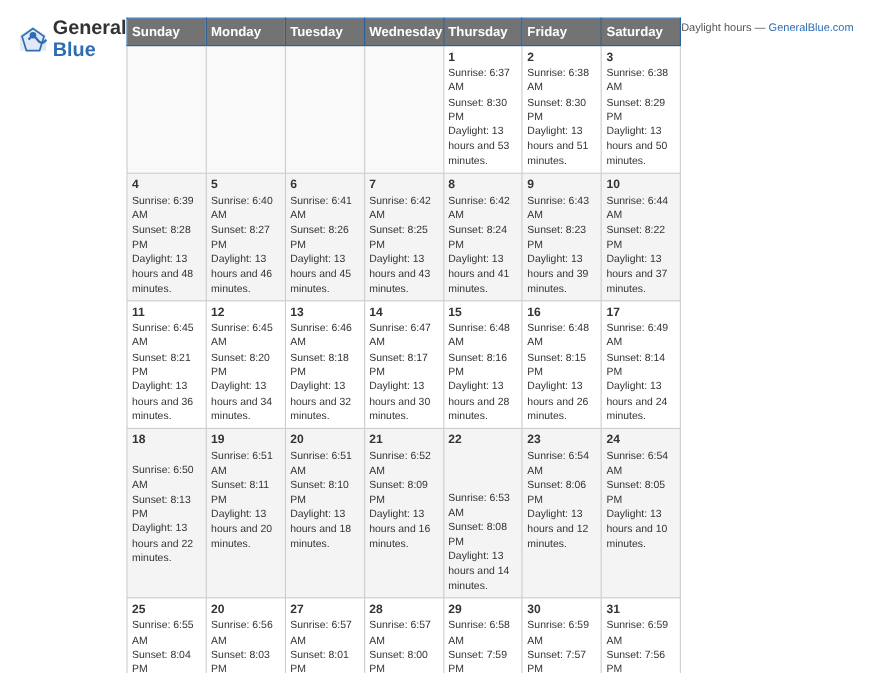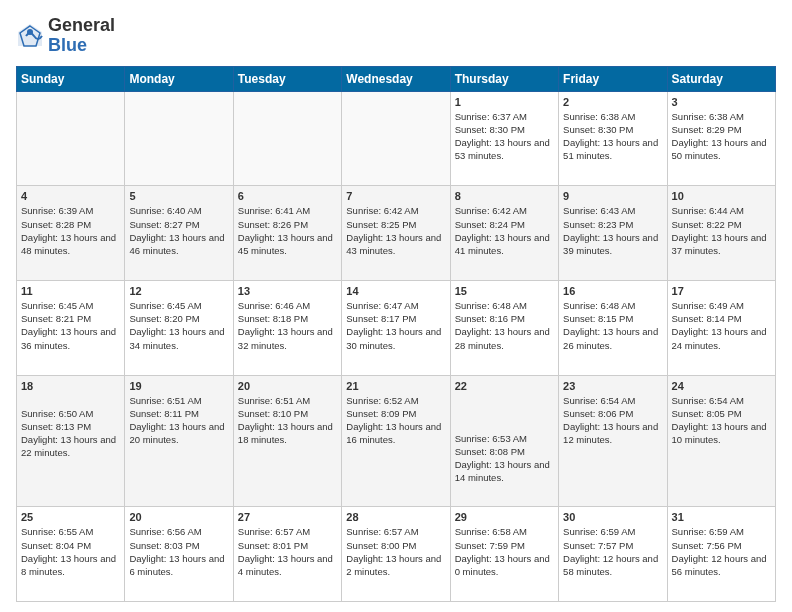--- a/index.html
+++ b/index.html
@@ -8,21 +8,21 @@
       background: #fff;
       width: 792px;
       height: 612px;
       overflow: hidden;
     }
     .page {
       width: 792px;
       height: 612px;
       padding: 16px 16px 10px 16px;
       display: flex;
-      flex-direction: column;
+      flex-direction: row;
     }
     .header {
       display: flex;
       justify-content: space-between;
       align-items: flex-start;
       margin-bottom: 10px;
     }
     .logo {
       display: flex;
       align-items: center;
@@ -53,21 +53,21 @@
       color: #555;
     }
     .calendar {
       flex: 1;
       border: 1px solid #ccc;
       border-collapse: collapse;
       width: 100%;
       table-layout: fixed;
     }
     .calendar th {
-      background: #0369a1;
+      background: #737373;
       color: #fff;
       font-size: 12px;
       font-weight: bold;
       padding: 5px 4px;
       text-align: left;
       border: 1px solid #2060a0;
     }
     .calendar td {
       border: 1px solid #ccc;
       vertical-align: top;
@@ -330,13 +330,16 @@
           <td>
             <span class="day-num">31</span>
             <div class="day-info" style="white-space: pre-line;">Sunrise: 6:59 AM
 Sunset: 7:56 PM
 Daylight: 12 hours and 56 minutes.</div>
           </td>
         </tr>
       </tbody>
   </table>
 
+  <div class="footer-note">
+    <span>Daylight hours</span> — <a href="#">GeneralBlue.com</a>
+  </div>
 </div>
 
 </body></html>

